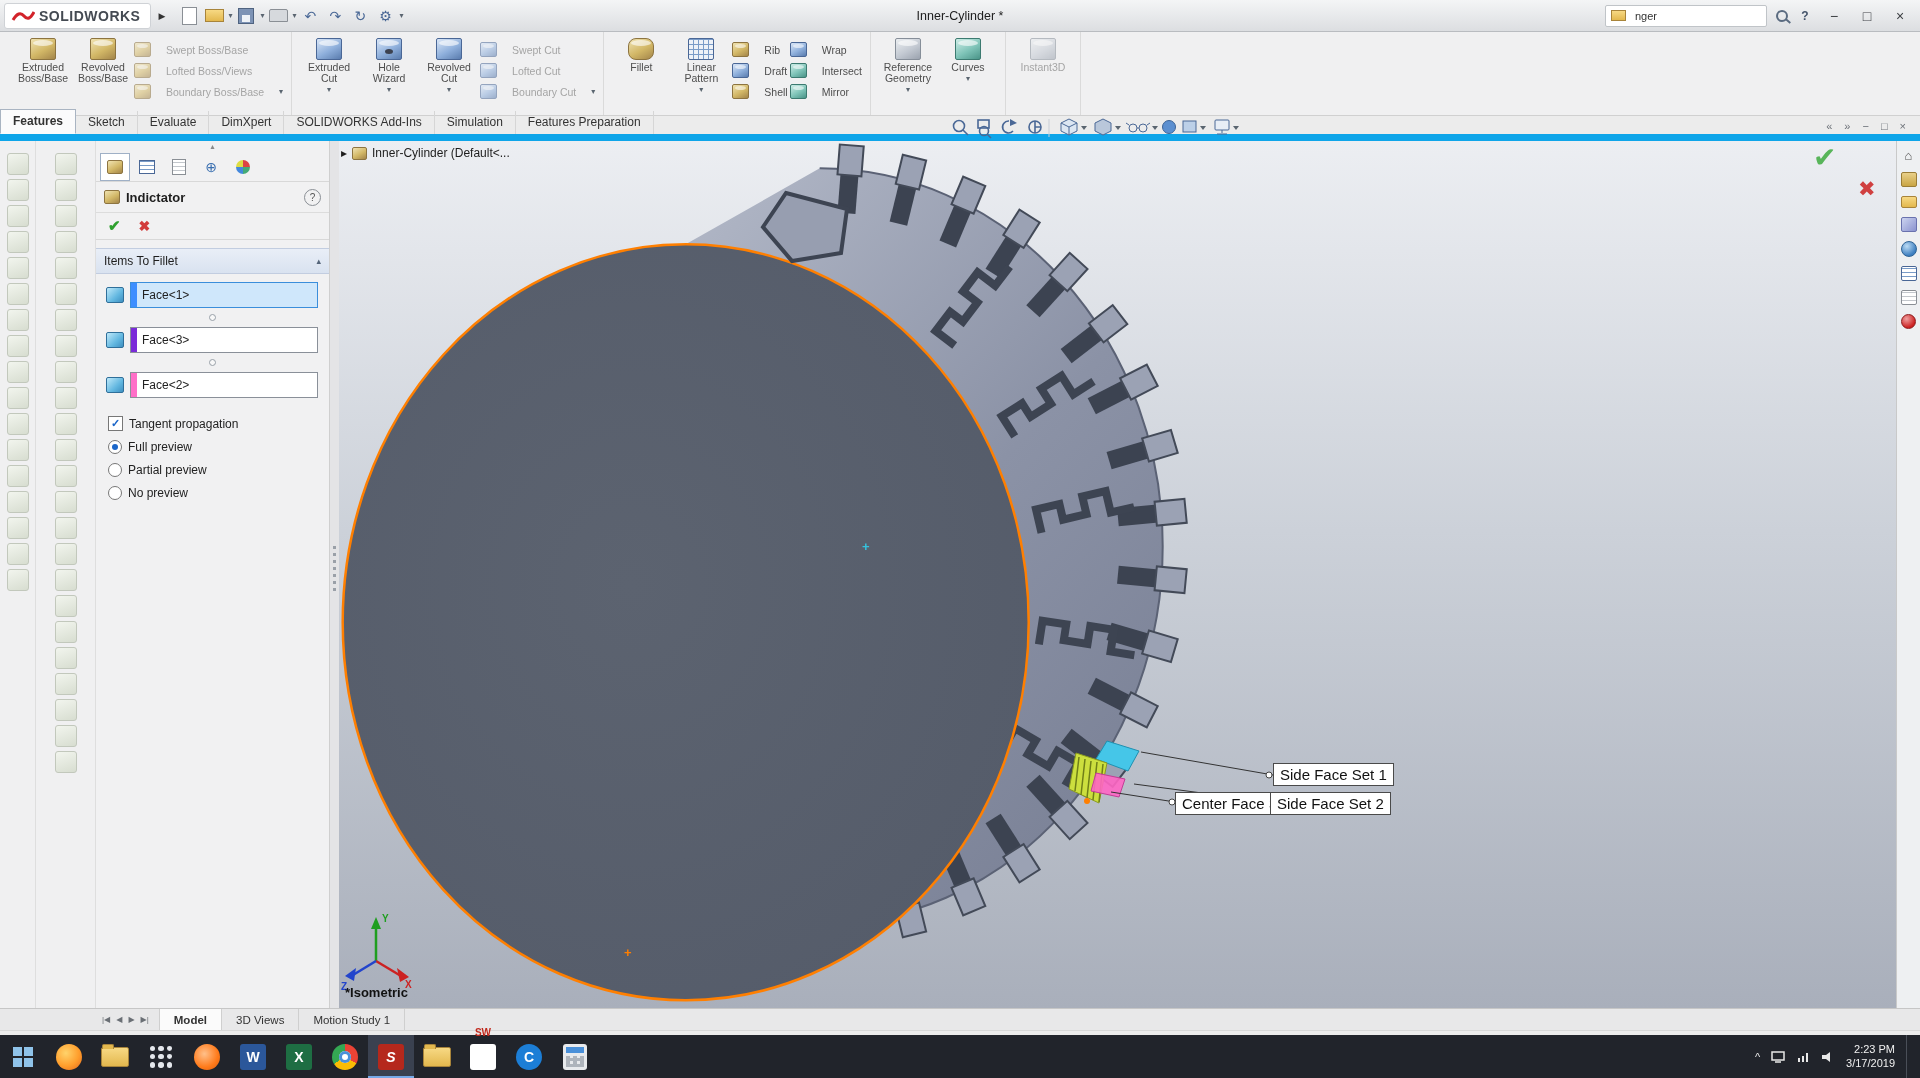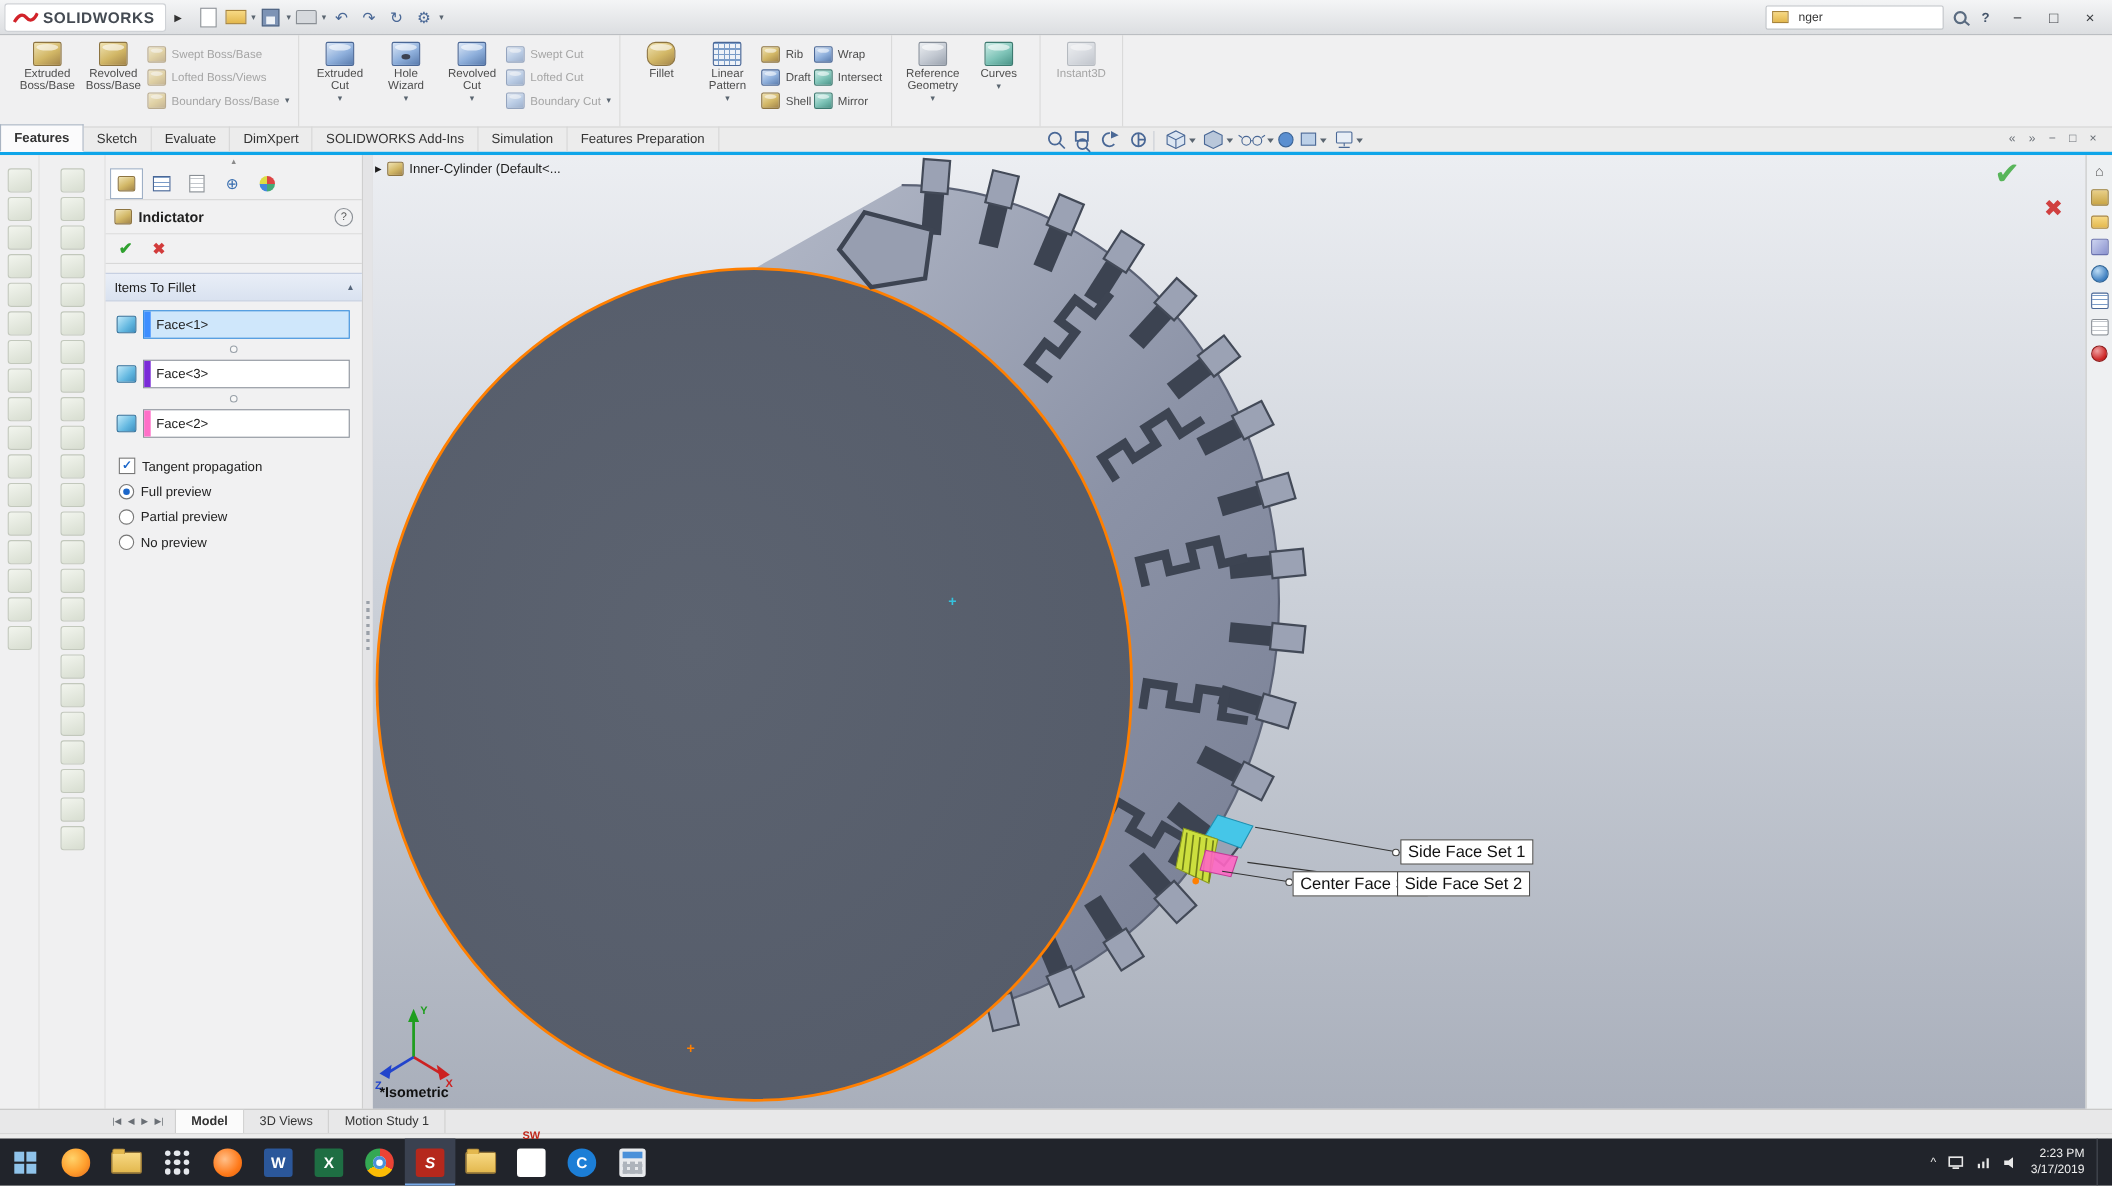--- a/index.html
+++ b/index.html
@@ -33,40 +33,40 @@
   .winbtn{width:24px;text-align:center;color:#3c3f43;font-size:14px;}
   
   .ribbon{position:absolute;left:0;top:32px;width:100%;height:84px;box-sizing:border-box;background:#f0f0f1;
           border-bottom:1px solid #d0d0d0;display:flex;align-items:stretch;padding-left:6px;}
   .rgroup{display:flex;align-items:flex-start;padding:3px 8px 0;border-right:1px solid #dadada;gap:2px;}
   .rbtn-big{width:58px;display:flex;flex-direction:column;align-items:center;padding-top:3px;}
   .lbl{text-align:center;line-height:11px;font-size:10.5px;color:#4e4e4e;margin-top:2px;}
   .lbl span{display:block;}
   .rbtn-big .dd{margin-top:1px;}
   .rstack{display:flex;flex-direction:column;justify-content:flex-start;padding-top:4px;}
-  .rbtn-small{display:flex;align-items:center;gap:5px;height:21px;font-size:10.5px;color:#4e4e4e;white-space:nowrap;}
+  .rbtn-small{display:flex;align-items:center;gap:15px;height:21px;font-size:10.5px;color:#4e4e4e;white-space:nowrap;}
   .dis .lbl,.rbtn-small.dis{color:#a5a5a5;}
   .dis .icn24,.rbtn-small.dis .icn15{opacity:.55;}
   .icn24{width:24px;height:20px;border-radius:2px;position:relative;}
   .icn15{width:15px;height:13px;border-radius:2px;}
   .gold{background:linear-gradient(150deg,#f0e3b2,#d2b766 55%,#a3854a);border:1px solid #8d7440;}
   .blue{background:linear-gradient(150deg,#dbe7f7,#8fb0dc 55%,#5a7cae);border:1px solid #4a6796;}
   .teal{background:linear-gradient(150deg,#cfeee8,#7fc4b8 55%,#4a9488);border:1px solid #3c7a70;}
   .gray{background:linear-gradient(150deg,#eceff2,#c3c9d2 55%,#9aa2ae);border:1px solid #868e99;}
   .icn24::before{content:"";display:block;height:6px;margin:1px 2px 0;border-radius:50%;background:rgba(255,255,255,.6);}
   .icn15::before{content:"";display:block;height:4px;margin:1px 2px 0;border-radius:50%;background:rgba(255,255,255,.55);}
   .hole::after{content:"";position:absolute;left:8px;top:10px;width:8px;height:5px;background:#3c4250;border-radius:50%;}
   .fil{border-radius:8px;}
   .pat{background:#eef2f8;border:1px solid #4a6796;
        background-image:repeating-linear-gradient(0deg,transparent 0 4px,#7a9cc8 4px 5px),
                         repeating-linear-gradient(90deg,transparent 0 4px,#7a9cc8 4px 5px);}
   .pat::before{display:none;}
   
   .tabrow{position:absolute;left:0;top:116px;width:100%;height:25px;box-sizing:border-box;background:#ececec;
-          border-bottom:3px solid #0ea5e9;display:flex;align-items:flex-end;}
+          border-bottom:7px solid #0ea5e9;display:flex;align-items:flex-end;}
   .tab{padding:4px 12px 5px;font-size:12px;color:#333;border-right:1px solid #d6d6d6;}
   .tab.active{background:#fbfbfc;border:1px solid #a9b4c2;border-bottom:1px solid #fbfbfc;font-weight:bold;}
   .hud{position:absolute;left:949px;top:1px;}
   .docwin{position:absolute;right:14px;top:4px;display:flex;gap:12px;color:#6b7077;font-size:11px;}
   
   .lstrip{position:absolute;top:141px;height:867px;background:#f0f0f1;border-right:1px solid #dedede;
           box-sizing:border-box;padding-top:8px;overflow:hidden;}
   #ls1{left:0;width:36px;}
   #ls2{left:36px;width:60px;}
   .ph{display:block;width:20px;height:20px;margin:4px auto;border:1px solid #c2c8bc;border-radius:3px;
@@ -213,20 +213,21 @@
       <span class="qi">
           <i class="qi-print"></i>
         </span>
         <span class="dd">▾</span>
       <span class="qi qi-glyph">↶</span>
       <span class="qi qi-glyph">↷</span>
       <span class="qi qi-glyph">↻</span>
       <span class="qi qi-glyph">⚙</span>
         <span class="dd">▾</span>
     </div>
+    <div class="tb-title">Inner-Cylinder *</div>
     <div class="tb-right">
       <div class="searchbox">
         <span class="minifolder"></span>
         <span>nger</span>
       </div>
       <span class="mag"></span>
       <span class="helpq">?</span>
       <span class="winbtn">−</span>
       <span class="winbtn">□</span>
       <span class="winbtn">×</span>

